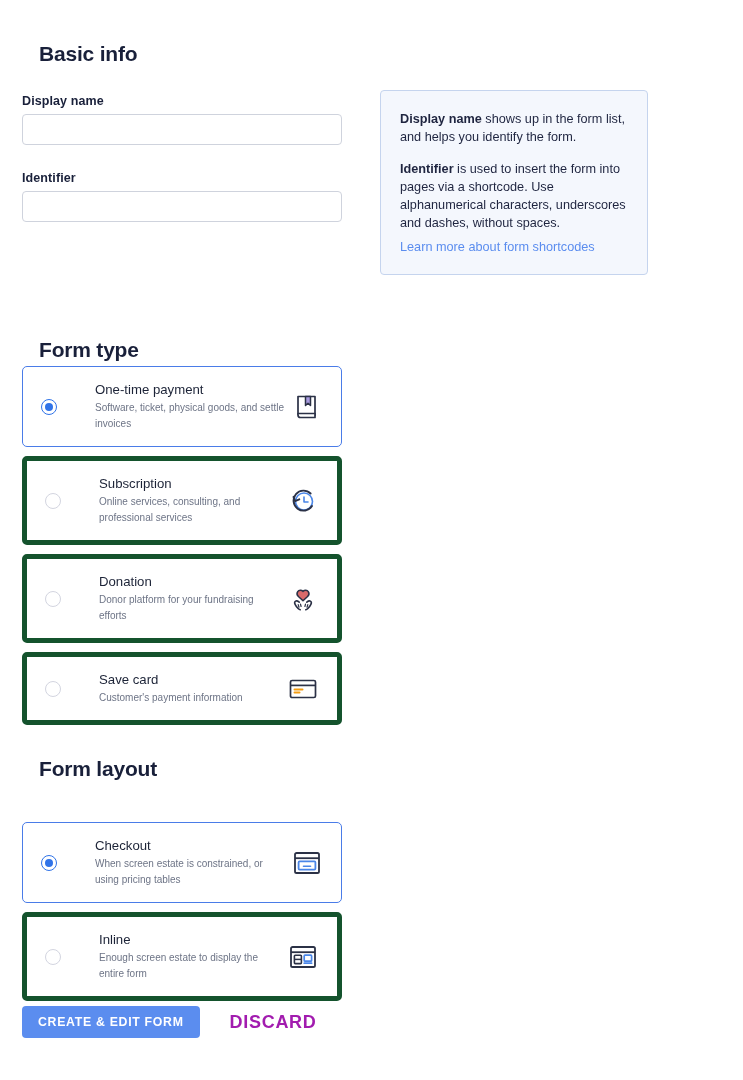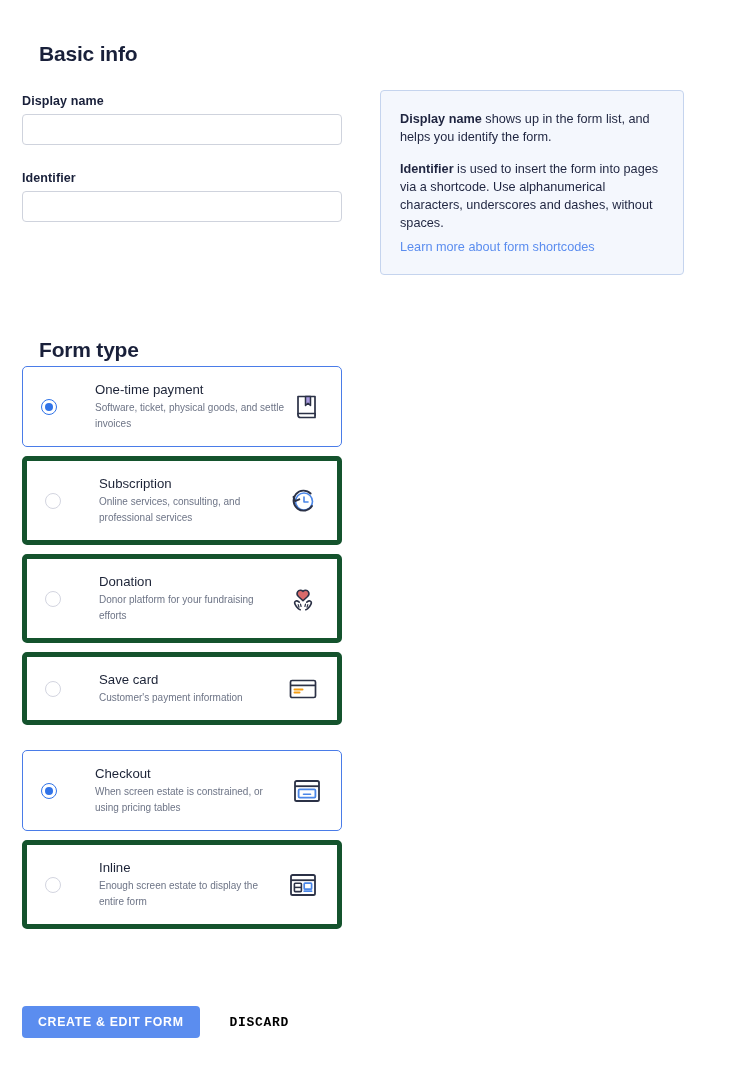--- a/index.html
+++ b/index.html
@@ -58,21 +58,21 @@
   #display-name-label { position: absolute; left: 22px; top: 94px; }
   #display-name-input { position: absolute; left: 22px; top: 114px; }
   #identifier-label   { position: absolute; left: 22px; top: 171px; }
   #identifier-input   { position: absolute; left: 22px; top: 191px; }
 
   
   .info-panel {
     position: absolute;
     left: 380px;
     top: 90px;
-    width: 304px;
+    width: 268px;
     border: 1px solid #c5d4ee;
     border-radius: 4px;
     background: #f4f7fd;
     padding: 19px 21px 18px 19px;
   }
   .info-panel p {
     margin: 0 0 14px 0;
     font-size: 12.7px;
     line-height: 18px;
     color: #1f2540;
@@ -85,21 +85,21 @@
     font-size: 12.7px;
     line-height: 18px;
     color: #5b8def;
     text-decoration: none;
     cursor: pointer;
   }
 
   
   .card-list { position: absolute; left: 22px; width: 320px; }
   #form-type-list  { top: 366px; }
-  #form-layout-list{ top: 750px; }
+  #form-layout-list{ top: 822px; }
 
   .option-card {
     position: relative;
     width: 320px;
     border: 5px solid #14532d;
     border-radius: 5px;
     background: #ffffff;
     margin-bottom: 9px;
     display: flex;
     align-items: center;
@@ -175,25 +175,25 @@
     padding: 3px 16px;
     font-size: 12.3px;
     font-weight: bold;
     letter-spacing: 0.7px;
     font-family: "Liberation Sans", "DejaVu Sans", sans-serif;
     cursor: pointer;
   }
   .btn-text {
     background: transparent;
     border: none;
-    color: #000000;
-    font-size: 13px;
+    color: #a21caf;
+    font-size: 18px;
     font-weight: bold;
     letter-spacing: 0.7px;
-    font-family: Liberation Mono, monospace;
+    font-family: Liberation Sans, sans-serif;
     margin-left: 22px;
     cursor: pointer;
     padding: 0 8px;
     height: 32px;
   }
 </style>
 </head>
 <body>
 
 <div class="page">

